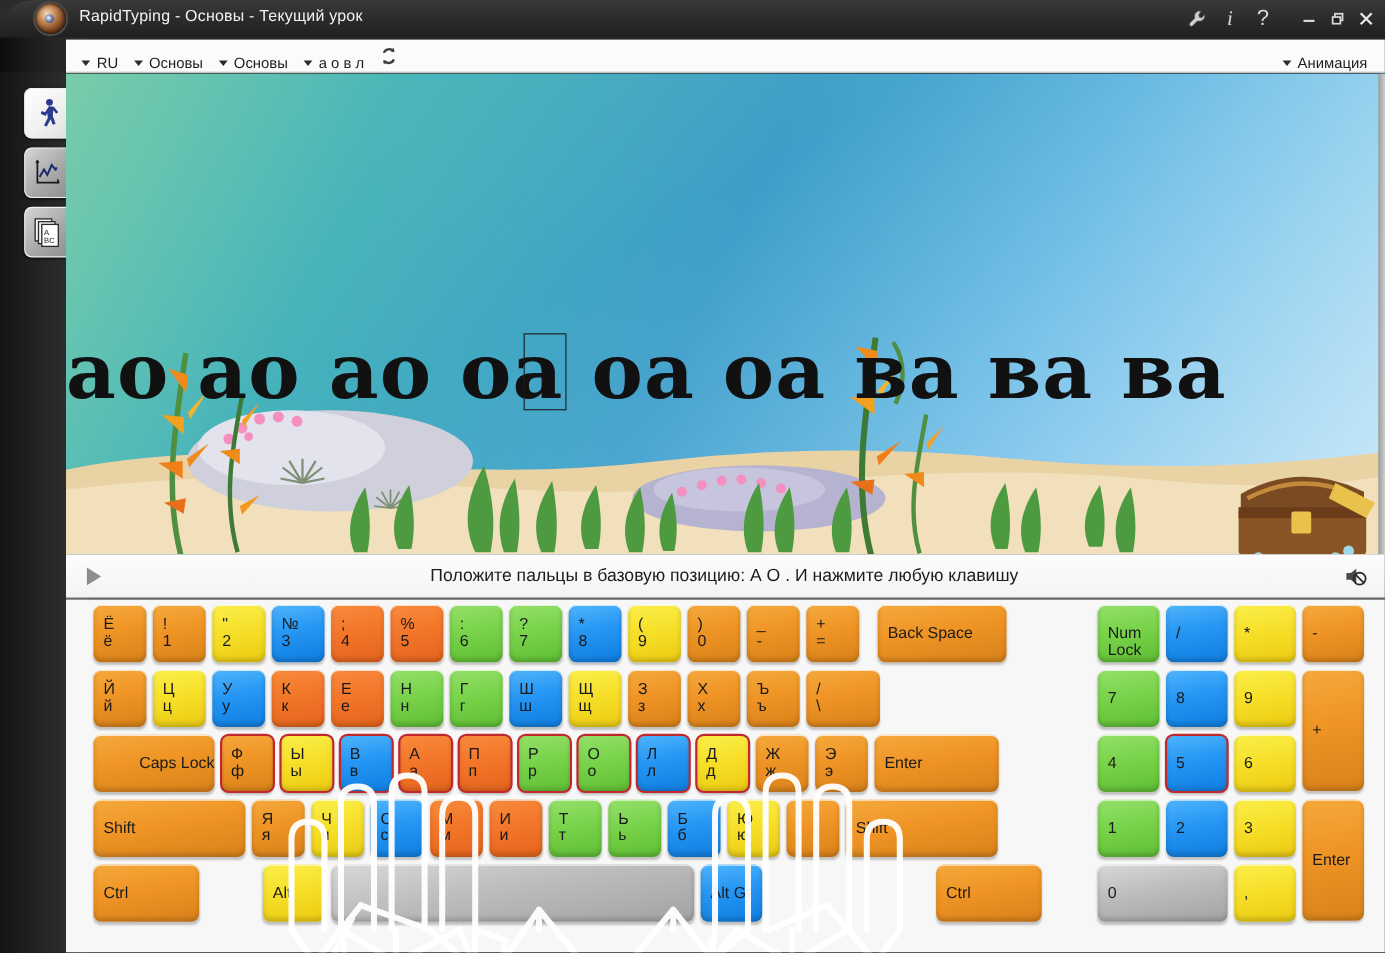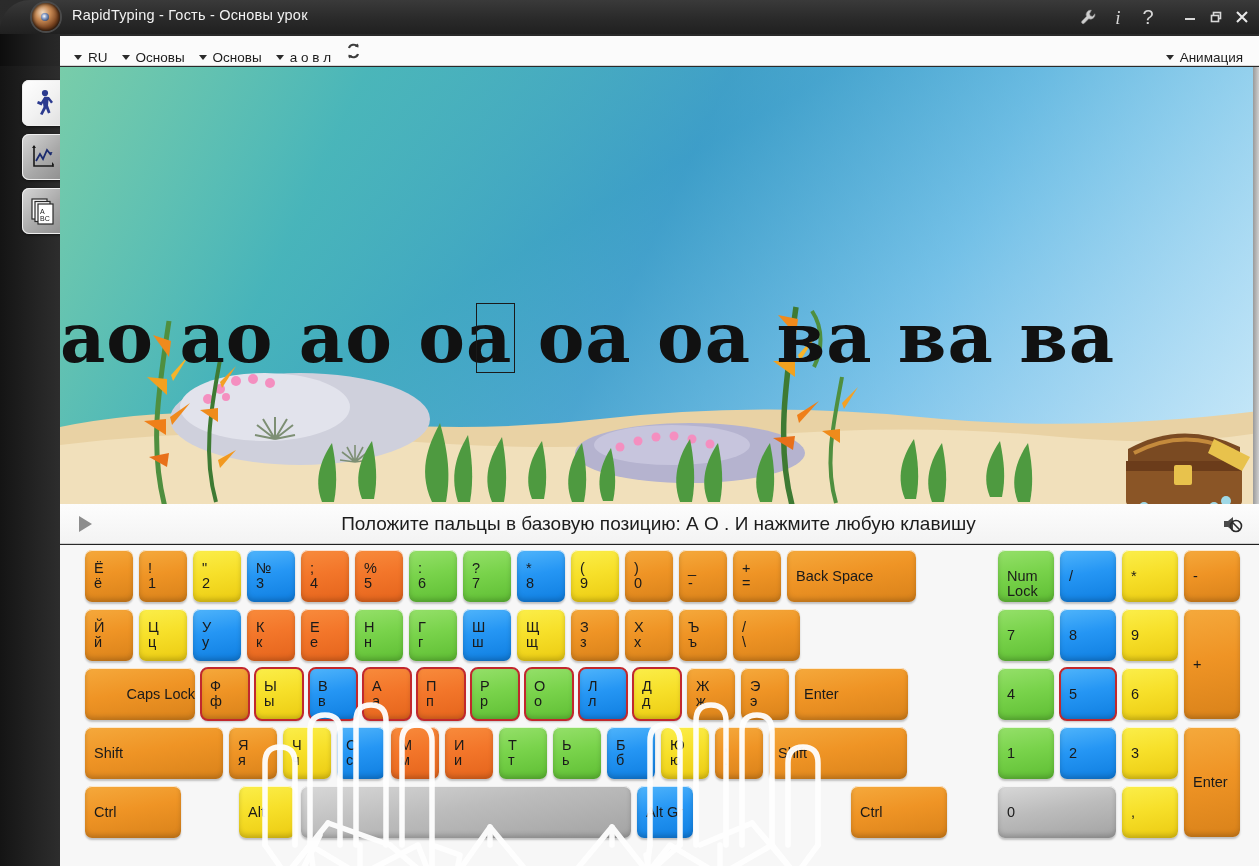--- a/index.html
+++ b/index.html
@@ -116,21 +116,21 @@
 
   
   #hintbar {
     position: absolute; left: 60px; top: 504px; width: 1199px; height: 40px;
     background: linear-gradient(180deg,#fdfdfd 0%,#f3f3f3 100%);
     border-bottom: 1px solid #cfcfcf;
     display: flex; align-items: center;
   }
   #play-btn { margin-left: 12px; width: 26px; height: 26px; display:flex; align-items:center; justify-content:center;}
   #hint-text {
-    flex: 1; text-align: center; font-size: 19px; color: #1c1c1c; white-space: nowrap;
+    flex: 1; text-align: center; font-size: 16px; color: #1c1c1c; white-space: nowrap;
   }
   #sound-btn { margin-right: 14px; width: 26px; height: 26px; display:flex; align-items:center; justify-content:center;}
 
   
   #keyboard {
     position: absolute; left: 60px; top: 545px; width: 1199px; height: 321px;
     background: #f7f7f7;
   }
   .kbd-main { position: absolute; left: 25px; top: 5px; }
   .kbd-num  { position: absolute; left: 938px; top: 5px; }
@@ -174,21 +174,21 @@
 </style>
 </head>
 <body>
 
 <div id="app-window">
 
   <div id="shell-curve"></div>
 
   <div id="titlebar">
     <div id="app-logo"></div>
-    <div id="title-text">RapidTyping - Гость - Основы урок</div>
+    <div id="title-text">RapidTyping - Основы - Текущий урок</div>
 
     <div id="tb-right">
       <div class="tb-btn">
         <svg width="19" height="19" viewBox="0 0 19 19">
           <path d="M12.4 2.2a4.6 4.6 0 0 0-5 6.3L3 12.9a1.6 1.6 0 0 0 2.3 2.3l4.4-4.4a4.6 4.6 0 0 0 6.3-5l-2.6 2.6-2.2-.6-.6-2.2z" fill="#cfcfcf" stroke="#8e8e8e" stroke-width=".6"></path>
         </svg>
       </div>
       <div class="tb-btn" style="font-style:italic;font-family:'Liberation Serif',serif;font-size:19px;">i</div>
       <div class="tb-btn" style="font-size:20px;">?</div>
       <div class="sep"></div>
@@ -459,21 +459,21 @@
             <span class="glyph-bot">0</span>
           </div>
           <div class="key k-orange" style="width: 48px;">
             <span class="glyph-top">_</span>
             <span class="glyph-bot">-</span>
           </div>
           <div class="key k-orange" style="width: 48px;">
             <span class="glyph-top">+</span>
             <span class="glyph-bot">=</span>
           </div>
-          <div class="key k-orange wordkey" style="width: 129px;">
+          <div class="key k-orange wordkey" style="width: 117px; margin-left: 11px;">
             <span class="glyph-top">Back Space</span>
           </div>
         </div>
         <div class="krow" style="top: 59px;">
           <div class="key k-orange" style="width: 48px;">
             <span class="glyph-top">Й</span>
             <span class="glyph-bot">й</span>
           </div>
           <div class="key k-yellow" style="width: 48px;">
             <span class="glyph-top">Ц</span>

